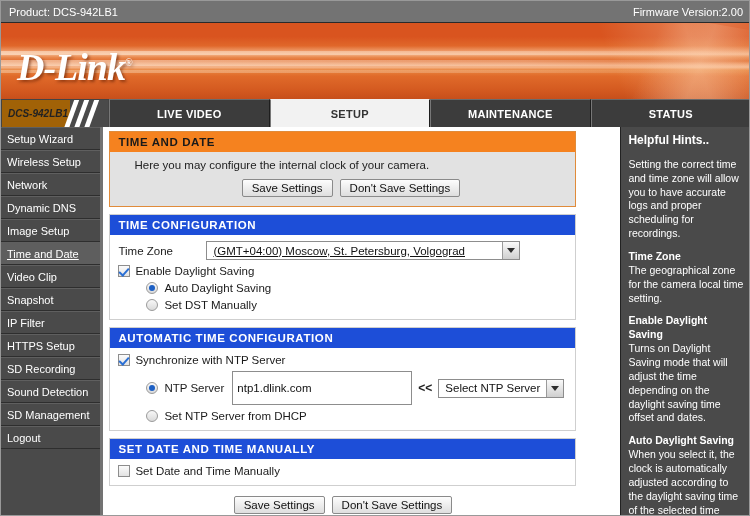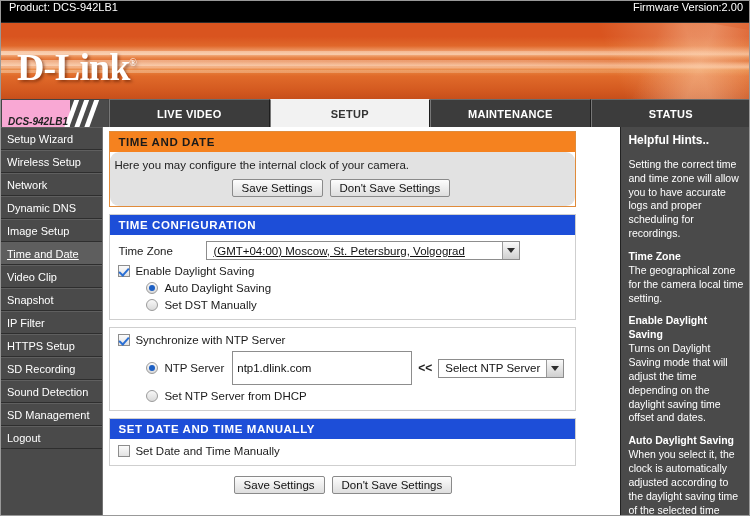--- a/index.html
+++ b/index.html
@@ -16,44 +16,45 @@
     width: 750px; height: 516px;
     background: #ffffff;
     border: 1px solid #999;
     overflow: hidden;
   }
 
   
   .product-bar {
     position: absolute; top: 0; left: 0;
     width: 750px; height: 22px;
-    background: #000000;
+    background: #737373;
     color: #ffffff;
     font-size: 11px;
-    display: flex; align-items: flex-start;
+    display: flex; align-items: center;
     justify-content: space-between;
     padding: 0 8px;
     border-bottom: 1px solid #2a2a2a;
   }
   .product-bar span { white-space: nowrap; }
 
   
   .banner {
     position: absolute; top: 22px; left: 0;
     width: 750px; height: 76px;
     background:
       linear-gradient(to bottom,
         #d9541f 0%, #d9541f 18%,
         #e0672a 30%,
         #f0a272 38%, #f5b68c 41%, #ea8a4f 45%,
         #e06c2e 50%,
         #f0a272 55%, #f5b68c 58%, #e8853f 62%,
         #e06a2a 70%,
         #d45a20 88%, #c74f1b 100%);
     overflow: hidden;
+    font-style: italic;
   }
   .banner .swoosh1 {
     position: absolute; right: -40px; top: -28px;
     width: 230px; height: 120px;
     background: linear-gradient(125deg, rgba(255,255,255,0.00) 40%, rgba(255,220,190,0.28) 60%, rgba(255,255,255,0.0) 85%);
     transform: rotate(-13deg);
   }
   .banner .swoosh2 {
     position: absolute; right: -60px; bottom: -50px;
     width: 260px; height: 130px;
@@ -82,25 +83,25 @@
   
   .navrow {
     position: absolute; top: 98px; left: 0;
     width: 750px; height: 28px;
     background: #3c3c3c;
     display: flex;
     align-items: stretch;
   }
   .model-tab {
     width: 108px;
-    background: #f9a8d4;
+    background: #a16207;
     border: 1px solid #444;
     border-bottom: none;
     position: relative;
-    display: flex; align-items: flex-end;
+    display: flex; align-items: center;
     overflow: hidden;
   }
   .model-tab .model-text {
     font-size: 10px; font-style: italic; font-weight: bold;
     color: #222; padding-left: 6px; white-space: nowrap;
     z-index: 2;
   }
   .model-tab .stripe {
     position: absolute; top: -6px; width: 5px; height: 46px;
     background: #ffffff; transform: skewX(-20deg); z-index: 1;
@@ -132,21 +133,21 @@
   .body-wrap {
     position: absolute; top: 126px; left: 0;
     width: 750px; height: 390px;
     display: flex;
   }
 
   
   .sidebar {
     width: 108px;
     background: #4a4a4a;
-    border-right: 1px solid #737373;
+    border-right: 3px solid #737373;
     padding-top: 0;
   }
   .side-item {
     height: 23px;
     background: #4a4a4a;
     color: #ffffff;
     font-size: 11px;
     display: flex; align-items: center;
     padding-left: 6px;
     border-bottom: 1px solid #2e2e2e;
@@ -174,24 +175,23 @@
   .panel-head {
     background: #f5821f;
     color: #1a1a1a;
     font-size: 11.5px;
     font-weight: bold;
     letter-spacing: 0.6px;
     padding: 4px 8px;
   }
   .panel-body {
     background: #e2e2e2;
-    padding: 7px 8px 9px 4px;
+    padding: 7px 8px 9px 24px;
     font-size: 11.5px;
     color: #222;
-    border-radius: 9px;
   }
   .panel-body .desc { margin-bottom: 8px; }
   .btn-row { display: flex; justify-content: center; gap: 7px; }
 
   .btn {
     background: linear-gradient(to bottom, #fdfdfd, #dedede);
     border: 1px solid #8a8a8a;
     border-radius: 2px;
     font-size: 11.5px;
     color: #111;
@@ -440,20 +440,21 @@
             <span>Auto Daylight Saving</span>
           </div>
           <div class="row indent1">
             <span class="rb"></span>
             <span>Set DST Manually</span>
           </div>
         </div>
       </div>
 
       <div class="section">
+        <div class="section-head">AUTOMATIC TIME CONFIGURATION</div>
         <div class="section-body">
           <div class="row">
             <span class="cb checked"></span>
             <span>Synchronize with NTP Server</span>
           </div>
           <div class="row indent1">
             <span class="rb on"></span>
             <span style="margin-right:8px;">NTP Server</span>
             <span class="text-input">ntp1.dlink.com</span>
             <span class="lt">&lt;&lt;</span>

